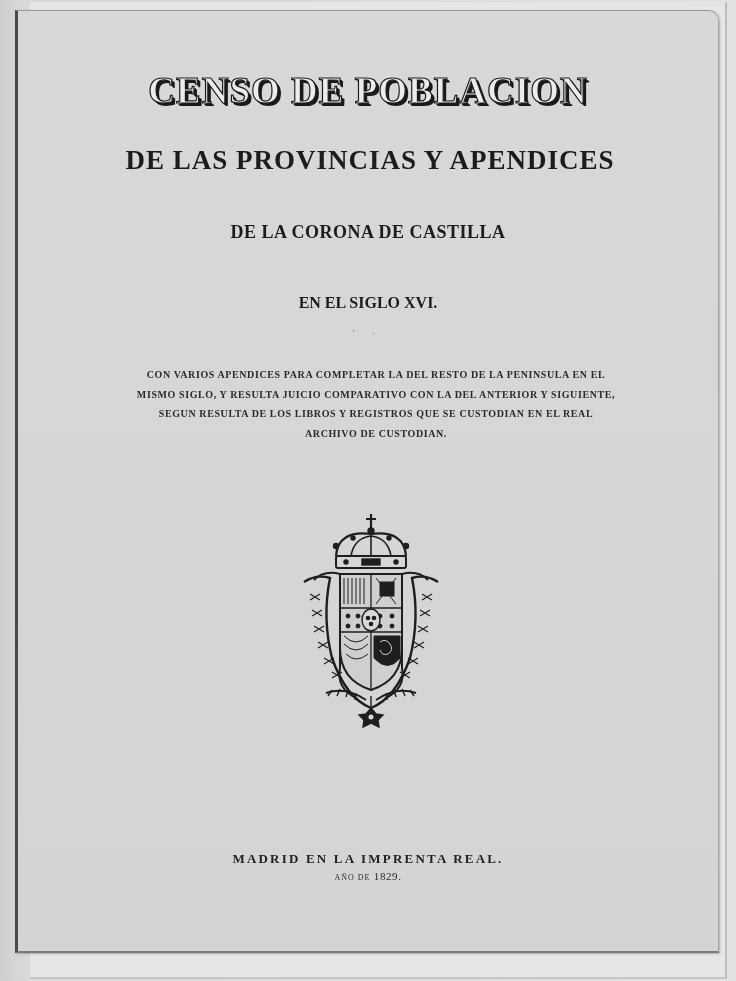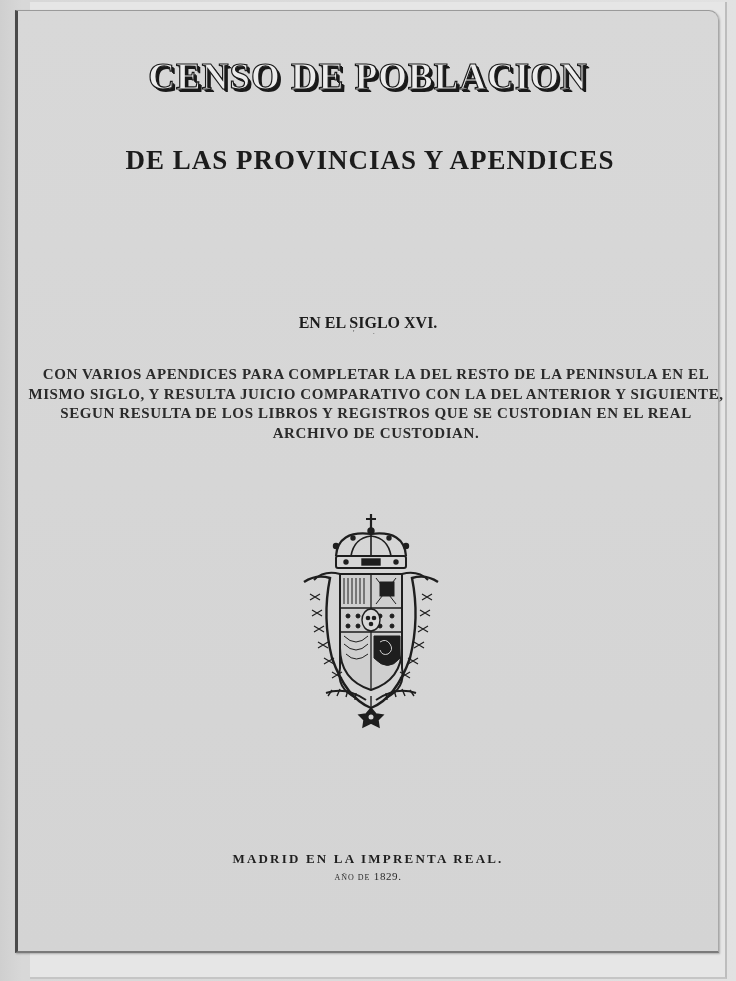--- a/index.html
+++ b/index.html
@@ -43,21 +43,21 @@
     }
     .text-block {
       position: absolute;
       left: 0;
       width: 700px;
       text-align: center;
       color: #1c1c1c;
       font-family: "Liberation Serif", "DejaVu Serif", serif;
     }
     .title-main {
-      top: 44px;
+      top: 58px;
       font-size: 37px;
       font-weight: bold;
       letter-spacing: 1px;
       color: #ececec;
       -webkit-text-stroke: 1.2px #1a1a1a;
       text-shadow: 2px 2px 0 #1a1a1a, 3px 3px 0 #1a1a1a;
     }
     .subtitle-1 {
       top: 134px;
       font-size: 27px;
@@ -68,32 +68,31 @@
     .subtitle-2 {
       top: 211px;
       font-size: 18px;
       font-weight: bold;
       letter-spacing: 0.5px;
     }
     .subtitle-3 {
       top: 283px;
       font-size: 16px;
       font-weight: bold;
-      margin-top: 20px;
     }
     .specks {
       top: 318px;
       font-size: 8px;
       color: #555;
       letter-spacing: 8px;
       padding-right: 60px;
     }
     .description {
       top: 354px;
-      font-size: 15px;
+      font-size: 10px;
       line-height: 19.5px;
       letter-spacing: 0.6px;
       font-weight: bold;
       color: #2a2a2a;
       padding: 0 0 0 8px;
     }
     .description span { display: block; }
     .crest {
       position: absolute;
       left: 278px;
@@ -129,20 +128,21 @@
 
 <div class="scene">
   <div class="back-sheet"></div>
 
   <div class="page">
 
     <div class="text-block title-main">CENSO DE POBLACION</div>
 
     <div class="text-block subtitle-1">DE LAS PROVINCIAS Y APENDICES</div>
 
+    <div class="text-block subtitle-2">DE LA CORONA DE CASTILLA</div>
 
     <div class="text-block subtitle-3">EN EL SIGLO XVI.</div>
 
     <div class="text-block specks">' ·</div>
 
     <div class="text-block description">
       <span>CON VARIOS APENDICES PARA COMPLETAR LA DEL RESTO DE LA PENINSULA EN EL</span>
       <span>MISMO SIGLO, Y RESULTA JUICIO COMPARATIVO CON LA DEL ANTERIOR Y SIGUIENTE,</span>
       <span>SEGUN RESULTA DE LOS LIBROS Y REGISTROS QUE SE CUSTODIAN EN EL REAL</span>
       <span>ARCHIVO DE CUSTODIAN.</span>

